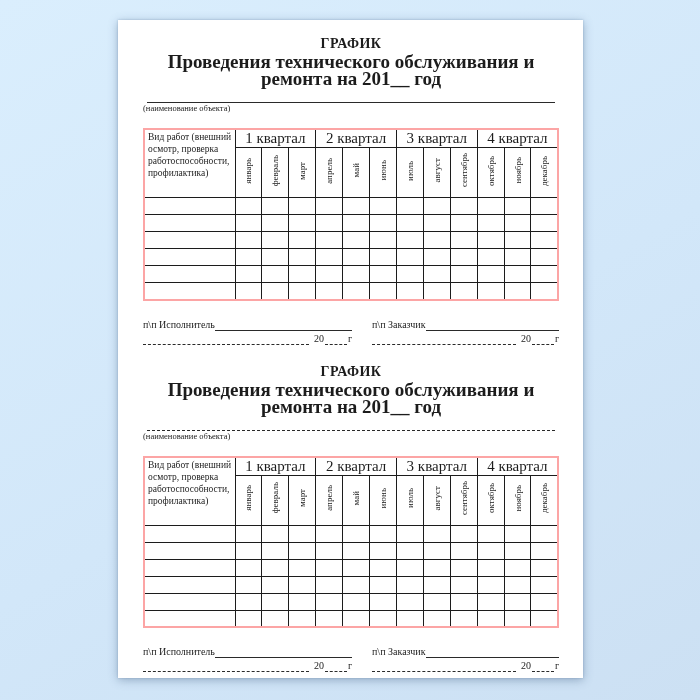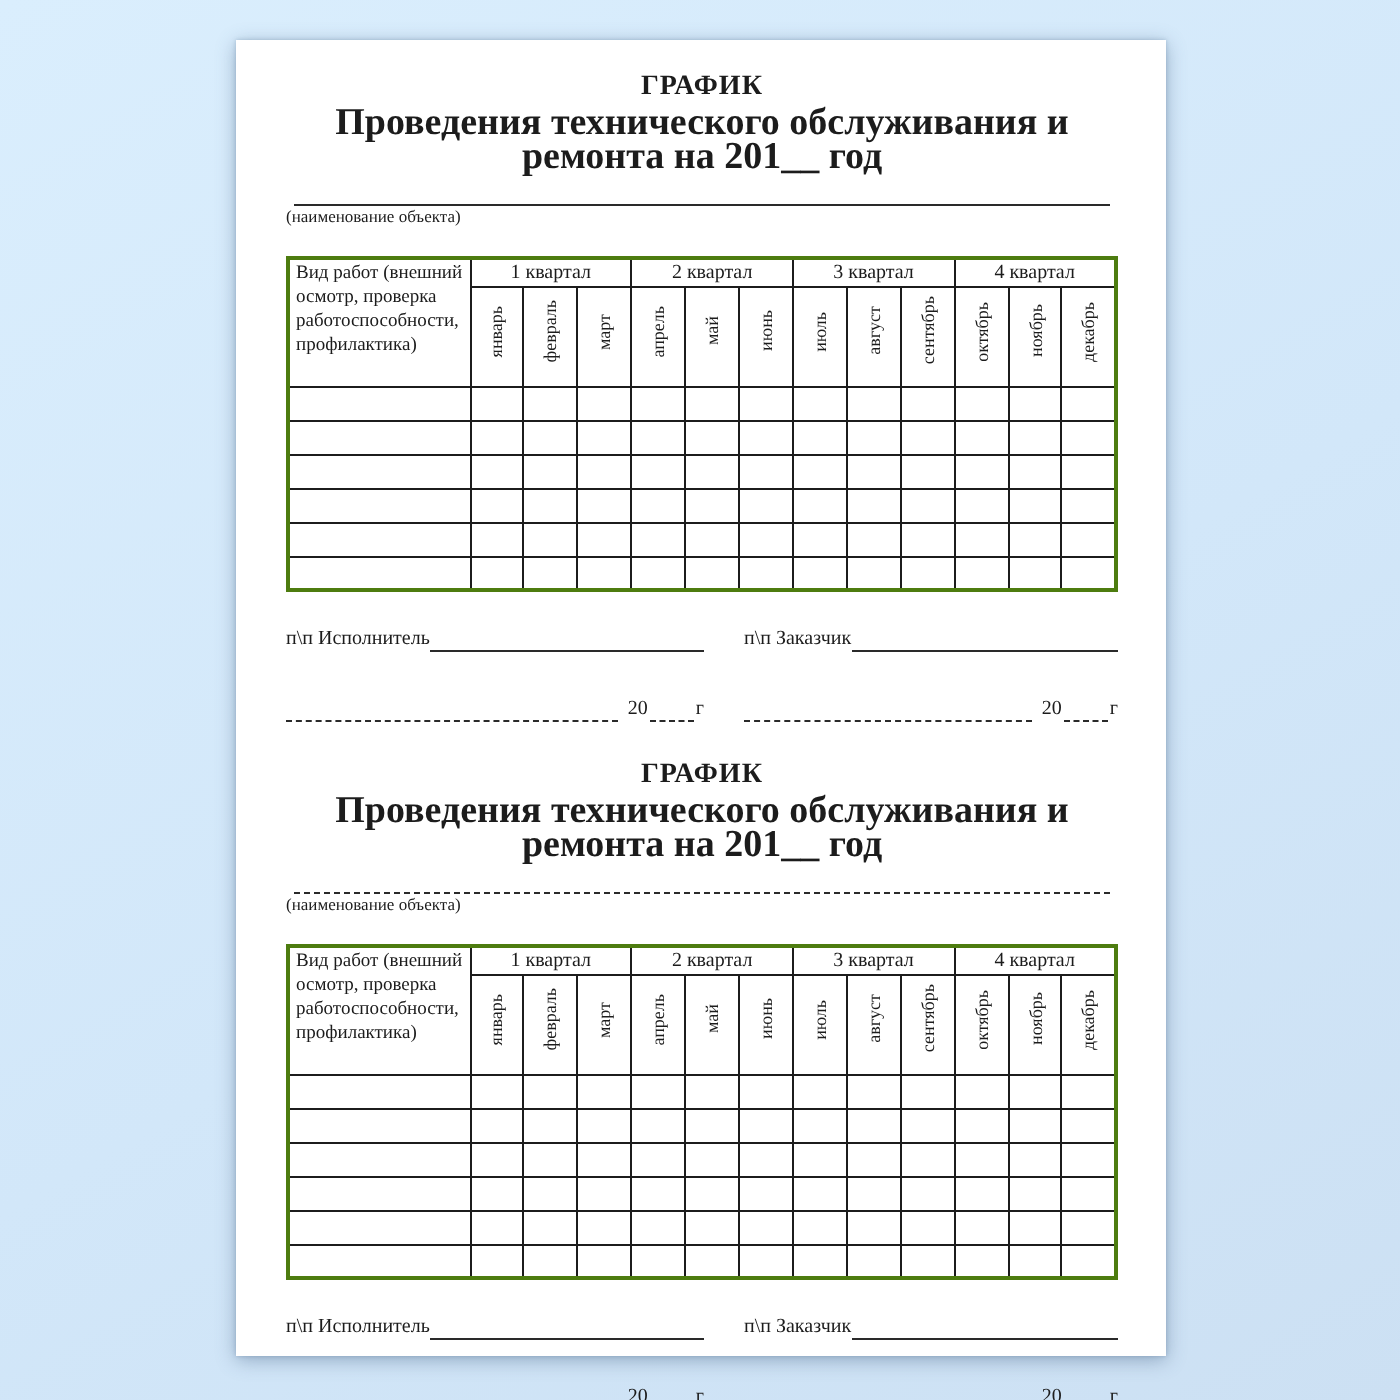--- a/index.html
+++ b/index.html
@@ -12,30 +12,30 @@
            background:#ffffff;
            box-shadow: 0 2px 9px rgba(70,100,135,.45), 0 0 2px rgba(70,100,135,.3);
            padding: 0 24px 0 25px; }
   .title { margin-top:16px; text-align:center; font-size:14px; font-weight:bold; line-height:16px; letter-spacing:.5px; }
   .f2 .title { margin-top:19px; }
   .subtitle { margin-top:1px; text-align:center; font-size:19px; font-weight:bold; line-height:17px; }
   .obj-line { height:13px; margin:3px 4px 0 4px; border-bottom:1px solid #2a2a2a; }
   .f2 .obj-line { border-bottom-style:dashed; }
   .obj-caption { font-size:8.5px; line-height:11px; }
   table.sched { width:416px; margin-top:14px; border-collapse:collapse; table-layout:fixed;
-                border:2px solid #4d7c0f; }
+                border:2px solid #fca5a5; }
   .sched td { border:1px solid #1c1c1c; padding:0; }
   td.works { vertical-align:top; text-align:left; font-size:9.5px; line-height:12px; padding:1px 3px; }
-  td.q { height:14px; font-size:10px; text-align:center; vertical-align:middle; }
+  td.q { height:14px; font-size:15px; text-align:center; vertical-align:middle; }
   td.m { height:50px; text-align:center; vertical-align:middle; }
   .v { display:inline-block; writing-mode:vertical-rl; transform:rotate(180deg);
        font-size:9px; line-height:10px; white-space:nowrap; }
   tr.re td { height:17px; }
   .sign-row { display:flex; margin-top:17px; font-size:10px; }
-  .date-row { display:flex; margin-top:22px; font-size:10px;align-items:flex-end; }
+  .date-row { display:flex; margin-top:1px; font-size:10px;align-items:flex-end; }
   .item { display:flex; align-items:flex-end; }
   .it-l { width:209px; margin-right:20px; }
   .it-r { flex:1; }
   .lbl { white-space:nowrap; line-height:13px; }
   .fill { flex:1; border-bottom:1px solid #2a2a2a; height:11px; }
   .fill.dashed { border-bottom-style:dashed; }
   .yb { flex:0 0 22px; border-bottom:1px dashed #2a2a2a; height:11px; margin:0 1px; }
   .yr { line-height:13px; margin-left:5px; }
 </style>
 </head>

